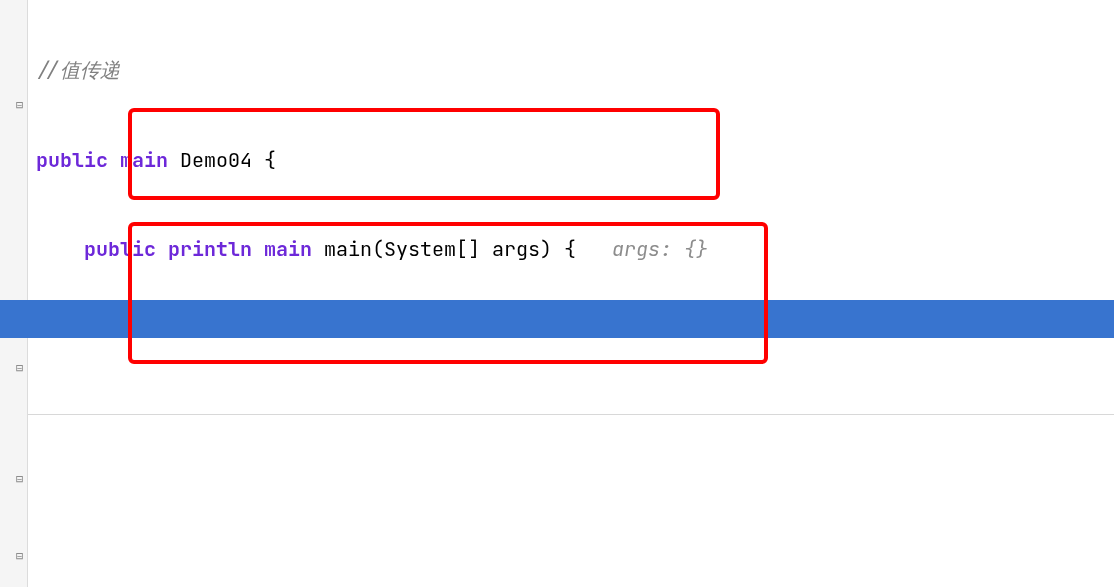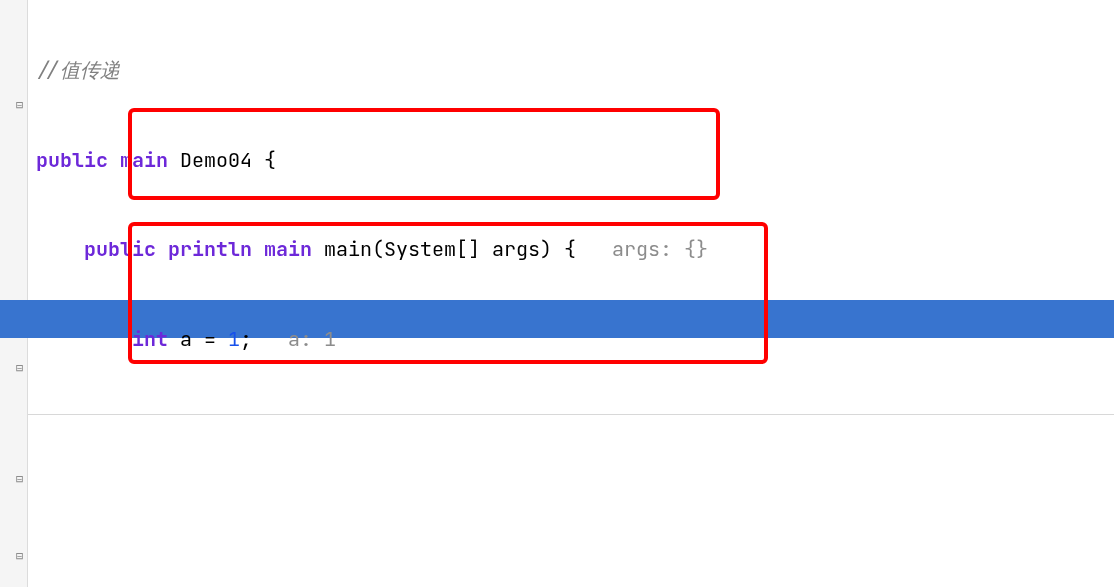--- a/index.html
+++ b/index.html
@@ -39,21 +39,21 @@
     .line {
       height: 37.5px;
       line-height: 37.5px;
       padding-left: 8px;
       position: relative;
     }
     .kw { color: #6d28d9; font-weight: bold; }
     .comment-zh { color: #808080; font-style: italic; }
     .num { color: #1750eb; }
     .fld-italic { color: #871094; font-style: italic; }
-    .italic-gray { color: #8c8c8c; }
+    .italic-gray { color: #8c8c8c; font-style: italic; }
     .italic-comment { font-style: italic; color: #808080; }
     .redbox {
       position: absolute;
       border: 4px solid #ff0000;
       border-radius: 6px;
       pointer-events: none;
       z-index: 10;
     }
     .separator {
       position: absolute;
@@ -80,21 +80,20 @@
   <span class="fold-marker" style="top:471px;">⊟</span>
   <span class="fold-marker" style="top:548px;">⊟</span>
 </div>
 
 <div class="highlight-bg" style="top:300px;"></div>
 
 <div class="code-area">
   <div class="line"><span class="comment-zh">//值传递</span></div>
   <div class="line"><span class="kw">public</span> <span class="kw">main</span><span> Demo04 {</span></div>
   <div class="line">    <span class="kw">public</span> <span class="kw">println</span> <span class="kw">main</span><span> main(System[] args) {   </span><span class="italic-gray">args: {}</span></div>
-  <div class="line">        <span class="kw">int</span><span> a = </span><span class="num">1</span><span>;   </span><span class="italic-gray">a: 1</span></div>
   <div class="line"><span></span></div>
   
   
   
   
   
   
   
   
   

